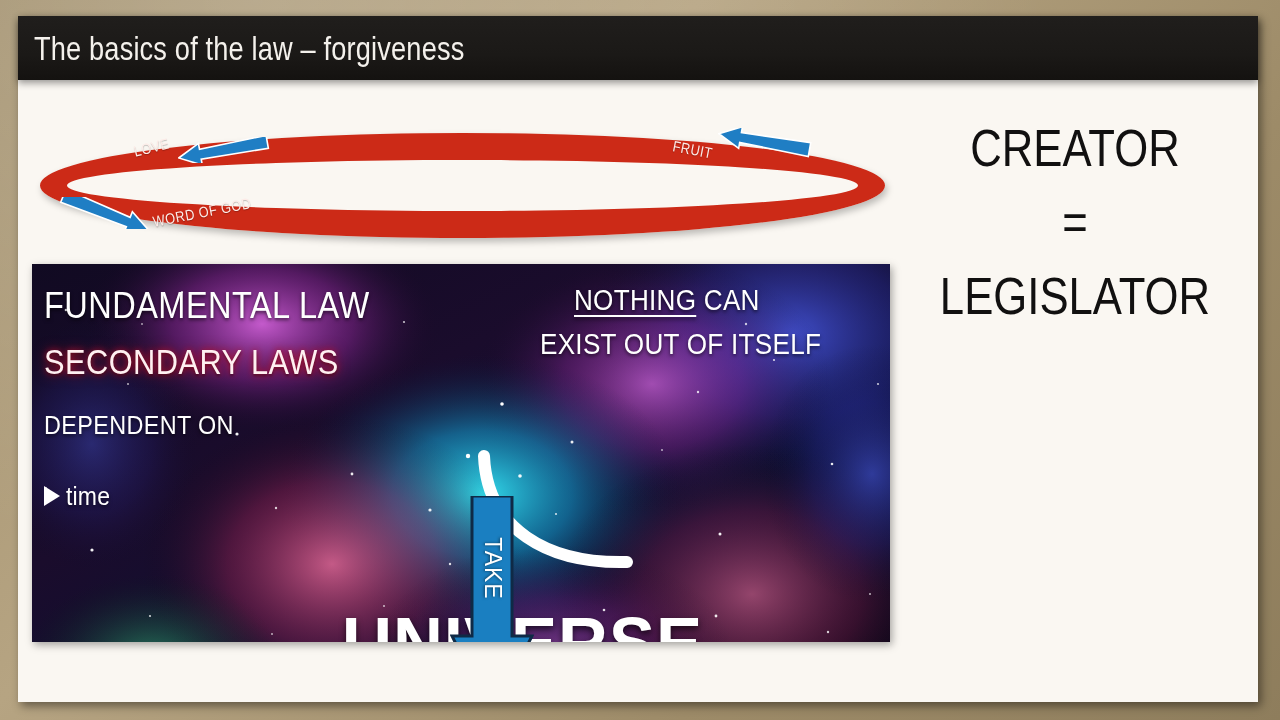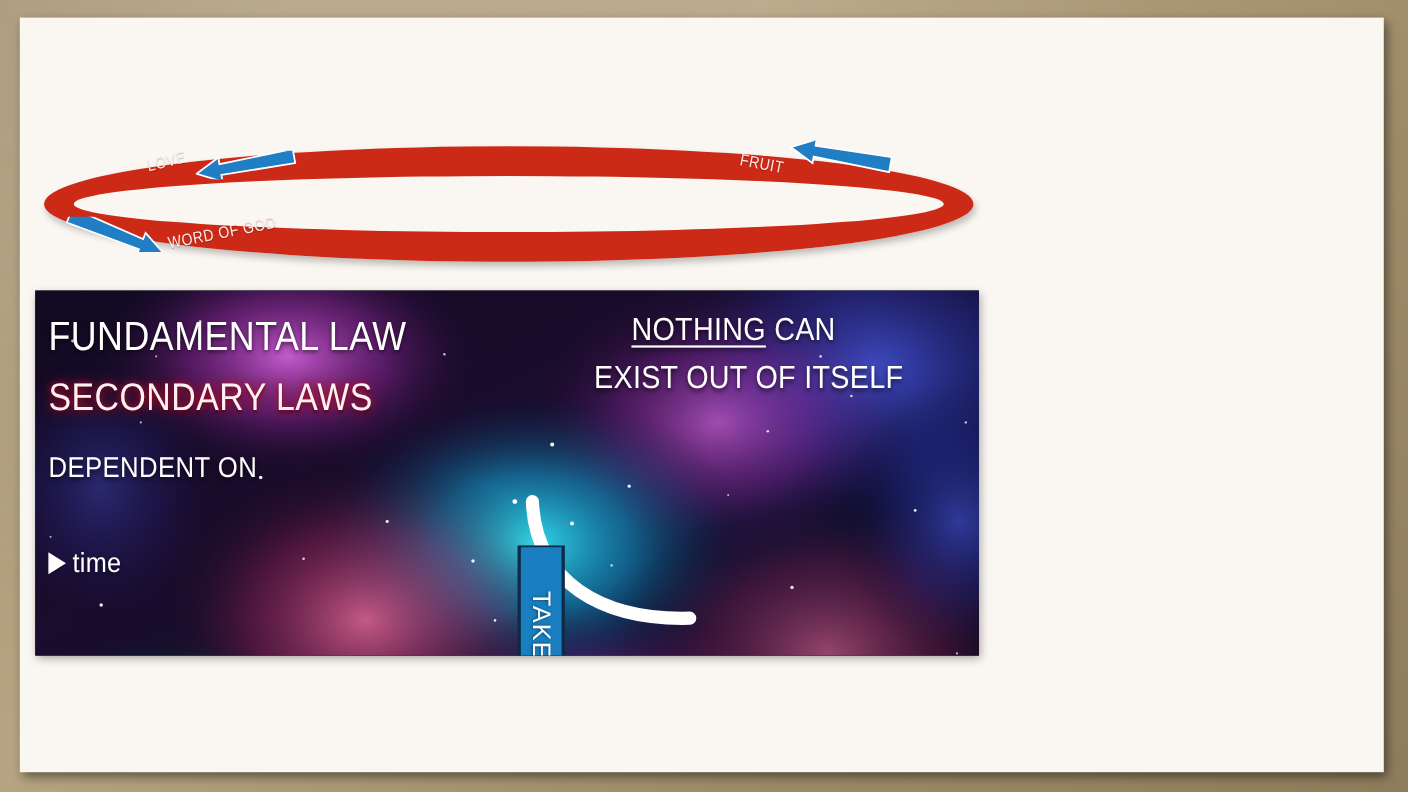--- a/index.html
+++ b/index.html
@@ -118,21 +118,21 @@
     line-height: 1.42;
     letter-spacing: 0px;
     transform: scaleX(.84);
     font-weight: 400;
   }
 
   
   #universe-panel {
     position: absolute;
     left: 32px; top: 264px;
-    width: 858px; height: 332px;
+    width: 858px; height: 378px;
     overflow: hidden;
     box-shadow: 2px 3px 8px rgba(0,0,0,.35);
     background: #090613;
     text-align: center;
   }
   #nebula-art { position:absolute; inset:0; }
 
   .panel-text { position:absolute; color:#ffffff; font-family:"Liberation Sans", sans-serif; white-space:nowrap; }
 
   #fundamental-law {
@@ -148,21 +148,21 @@
     transform: scaleX(.88); transform-origin: left top;
     text-shadow: 0 0 7px #b2122c, 0 0 14px #8e0d22, 0 2px 3px rgba(0,0,0,.55);
   }
   #dependent-on {
     left: 12px; top: 146px;
     font-size: 26px; letter-spacing: .4px;
     transform: scaleX(.9); transform-origin: left top;
     text-shadow: 0 2px 4px rgba(0,0,0,.6);
   }
   #dependency-list {
-    position:absolute; left: 12px; top: 221px;
+    position:absolute; left: 12px; top: 205px;
     list-style:none; margin:0; padding:0;
   }
   #dependency-list li {
     display:flex; align-items:center;
     height: 54px;
     color:#ffffff;
     font-size: 25px;
     letter-spacing:.2px;
     text-shadow: 0 2px 4px rgba(0,0,0,.6);
   }
@@ -220,20 +220,23 @@
     text-shadow: 0 1px 3px rgba(0,0,0,.55);
   }
 </style>
 </head>
 <body>
 
 <div id="slide-frame">
 
   <div id="slide-body"></div>
 
+  <div id="title-bar">
+    <div id="title-text">The basics of the law – forgiveness</div>
+  </div>
 
   <div id="god-ring-area">
 
     <div id="god-ring"></div>
 
 
     <span class="ring-word" id="word-love">LOVE</span>
     <svg class="ring-arrow" id="arrow-love" width="92" height="26" viewBox="0 0 92 26">
       <g transform="rotate(-10 46 13)">
         <polygon points="0,13 22,2 22,8 90,6 90,19 22,18 22,24" fill="#1f7ec4" stroke="#ffffff" stroke-width="1.6"></polygon>
@@ -248,20 +251,24 @@
     </svg>
 
     <span class="ring-word" id="word-word-of-god">WORD OF GOD</span>
     <svg class="ring-arrow" id="arrow-word-of-god" width="96" height="32" viewBox="0 0 96 32">
       <g transform="rotate(22 48 16)">
         <polygon points="94,16 72,5 72,11 2,9 2,23 72,21 72,27" fill="#1f7ec4" stroke="#ffffff" stroke-width="1.6"></polygon>
       </g>
     </svg>
   </div>
 
+  <div id="creator-block">
+    <div id="creator-line-1">CREATOR</div>
+    <div id="creator-line-2">= LEGISLATOR</div>
+  </div>
 
   <div id="universe-panel">
 
     <svg id="nebula-art" viewBox="0 0 858 432" preserveAspectRatio="none">
       <defs>
         <radialGradient id="nb-cyan" cx="50%" cy="50%" r="50%">
           <stop offset="0%" stop-color="#35e8f6" stop-opacity=".95"></stop>
           <stop offset="45%" stop-color="#14a6d8" stop-opacity=".55"></stop>
           <stop offset="100%" stop-color="#0a1238" stop-opacity="0"></stop>
         </radialGradient>

